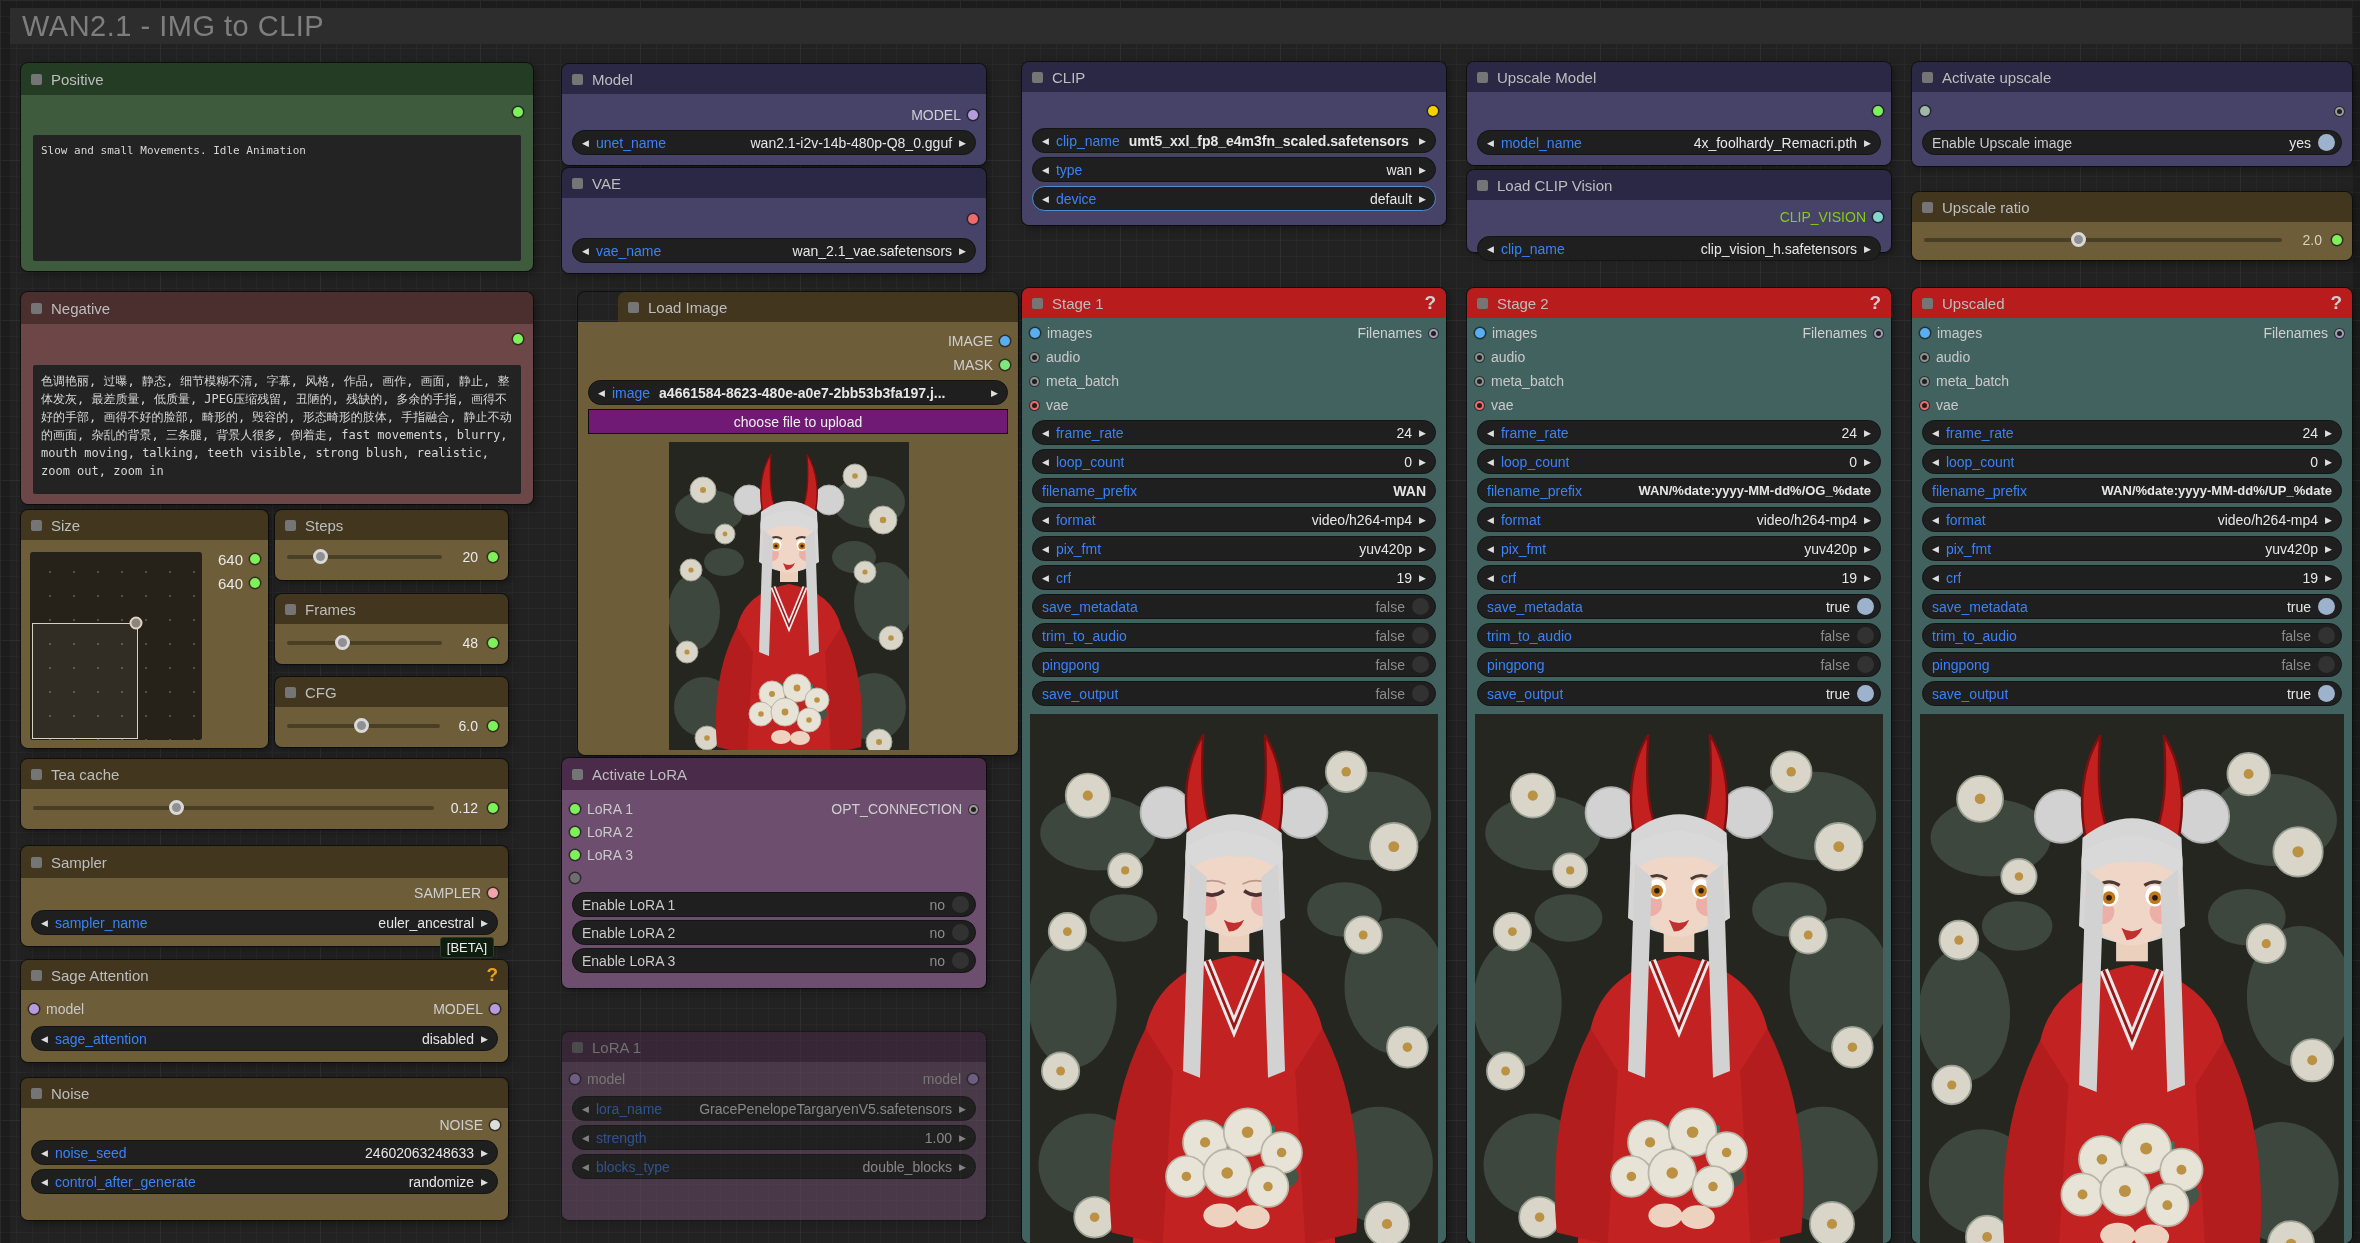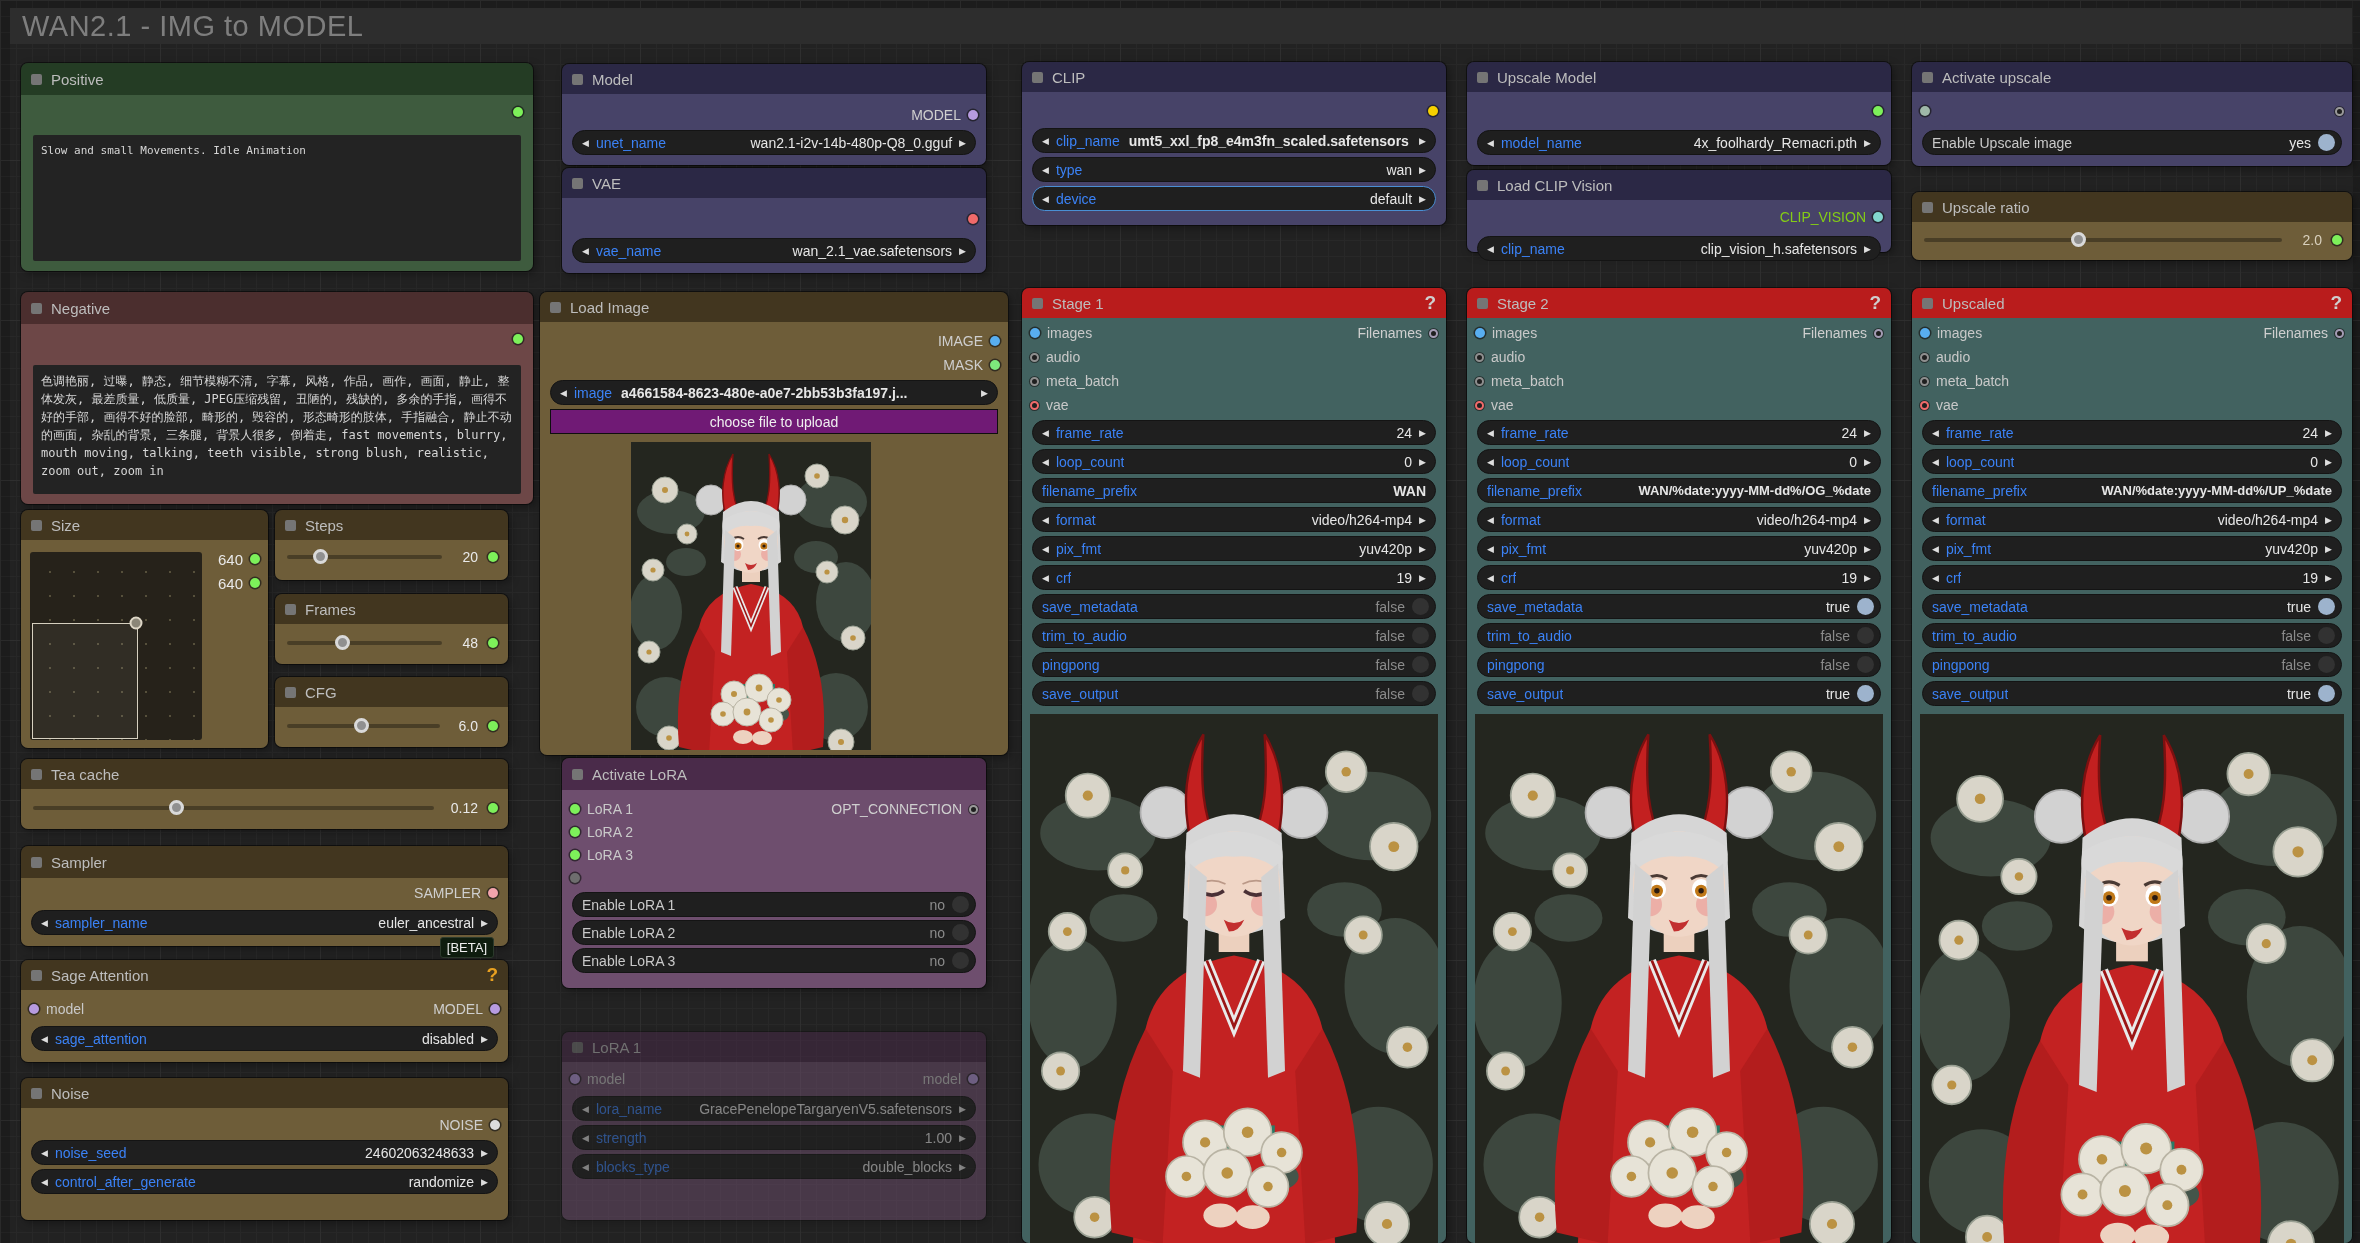--- a/index.html
+++ b/index.html
@@ -165,21 +165,21 @@
           <circle cx="140" cy="278" r="2.8"></circle>
       </g>
       <ellipse cx="112" cy="295" rx="10" ry="7" fill="#edd2c0"></ellipse>
       <ellipse cx="131" cy="296" rx="10" ry="7" fill="#edd2c0"></ellipse>
     </g>
   </symbol>
 </svg>
 
 <div class="group-bg"></div>
 <div class="group-titlebar"></div>
-<div class="group-title">WAN2.1 - IMG to MODEL</div>
+<div class="group-title">WAN2.1 - IMG to CLIP</div>
 
 <div class="node green" style="left:21px;top:63px;width:512px;height:208px;">
   <div class="hd" style="height:32px;">
       <span class="sq"></span>
       <span>Positive</span>
     </div>
   <div class="bd" style="top:32px;">
     <div class="row" style="top:6px;right:10px;">
         <span class="dot" style="--c:#7df05a"></span>
       </div>
@@ -384,21 +384,21 @@
       </div>
     <div class="pill" style="top:40px;">
       <span class="arr">◀</span>
       <span class="lab">vae_name</span>
       <span class="val">wan_2.1_vae.safetensors</span>
       <span class="arr">▶</span>
     </div>
   </div>
 </div>
 
-<div class="node brown" style="left:540px;top:292px;width:468px;height:463px;">
+<div class="node brown" style="left:578px;top:292px;width:400px;height:463px;padding-left:40px;">
   <div class="hd">
       <span class="sq"></span>
       <span>Load Image</span>
     </div>
   <div class="bd">
     <div class="row" style="top:8px;right:8px;">
         <span style="color:#cfcfcf;">IMAGE</span>
         <span class="dot" style="--c:#58aef0"></span>
       </div>
     <div class="row" style="top:32px;right:8px;">

